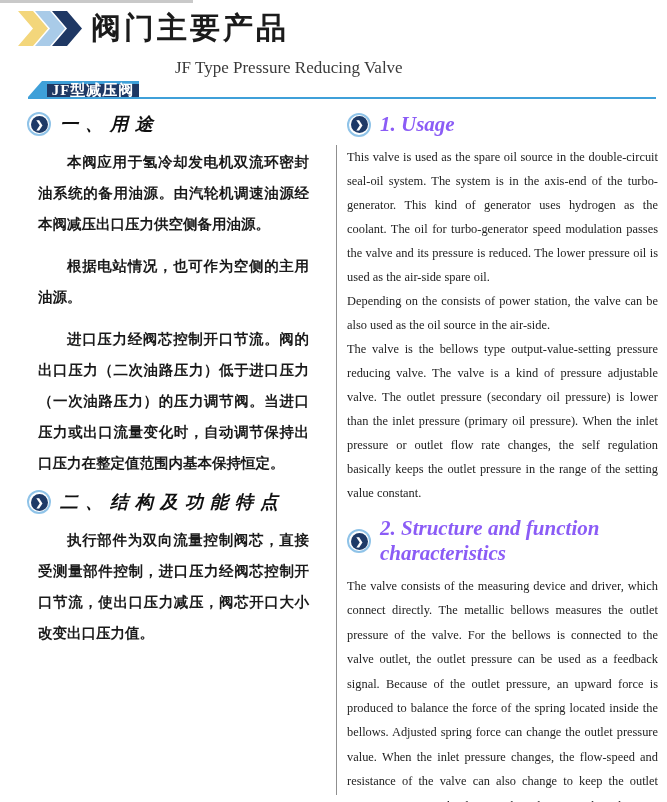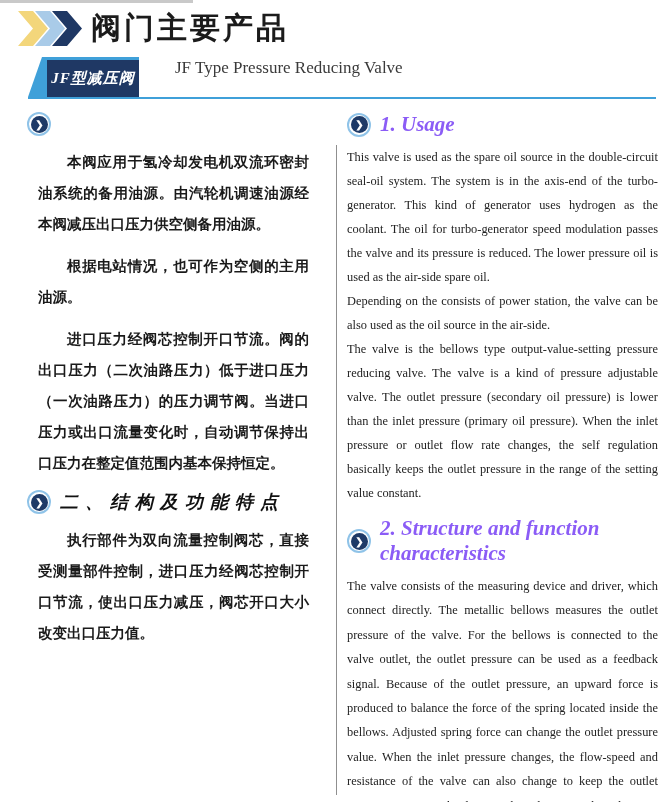--- a/index.html
+++ b/index.html
@@ -16,22 +16,22 @@
         clip-path:polygon(0% 0%,50% 0%,100% 50%,50% 100%,0% 100%,50% 50%);}
   .chev.c1{background:#F3D67B;z-index:1;}
   .chev.c2{background:#A9CBE8;z-index:2;}
   .chev.c3{background:#1F3864;z-index:3;}
   .page-title{margin:0 0 0 22px;font-size:30px;font-weight:900;letter-spacing:3px;
               color:#1b1b1b;font-family:"Liberation Sans",sans-serif;}
 
   
   .subtitle-row{position:absolute;left:28px;right:11px;top:70px;height:27px;
                 border-bottom:2px solid #3FA0D9;display:flex;align-items:flex-end;}
-  .badge{position:relative;width:111px;height:40px;background:#3FA0D9;flex:0 0 auto;
-         clip-path:polygon(14px 0,100% 0,100% 100%,0 100%);font-style:italic;}
+  .badge{position:relative;width:111px;height:16px;background:#3FA0D9;flex:0 0 auto;
+         clip-path:polygon(14px 0,100% 0,100% 100%,0 100%);}
   .badge-inner{position:absolute;top:3px;left:19px;right:0;bottom:0;background:#1F3864;
                color:#ffffff;display:flex;align-items:center;justify-content:center;
                font-family:"Liberation Serif",serif;font-weight:700;font-size:15px;letter-spacing:1px;}
   .subtitle-en{margin-left:36px;padding-bottom:19px;font-family:"Liberation Serif",serif;
                font-size:17px;color:#3a3a3a;}
 
   
   .divider-v{position:absolute;left:336px;top:145px;width:1px;height:650px;background:#8f8f8f;}
   .col{position:absolute;top:112px;}
   .col-left{left:27px;width:293px;}
@@ -81,20 +81,21 @@
     <span class="subtitle-en">JF Type Pressure Reducing Valve</span>
   </div>
 
   <div class="divider-v"></div>
 
   <section class="col col-left">
     <div class="sec-head">
       <span class="arrow-badge">
         <span class="arrow-core">❯</span>
       </span>
+      <h2 class="sec-title-zh">一、用途</h2>
     </div>
     <p class="zh-p">本阀应用于氢冷却发电机双流环密封油系统的备用油源。由汽轮机调速油源经本阀减压出口压力供空侧备用油源。</p>
     <p class="zh-p">根据电站情况，也可作为空侧的主用油源。</p>
     <p class="zh-p">进口压力经阀芯控制开口节流。阀的出口压力（二次油路压力）低于进口压力（一次油路压力）的压力调节阀。当进口压力或出口流量变化时，自动调节保持出口压力在整定值范围内基本保持恒定。</p>
 
     <div class="sec-head second">
       <span class="arrow-badge">
         <span class="arrow-core">❯</span>
       </span>
       <h2 class="sec-title-zh">二、结构及功能特点</h2>

